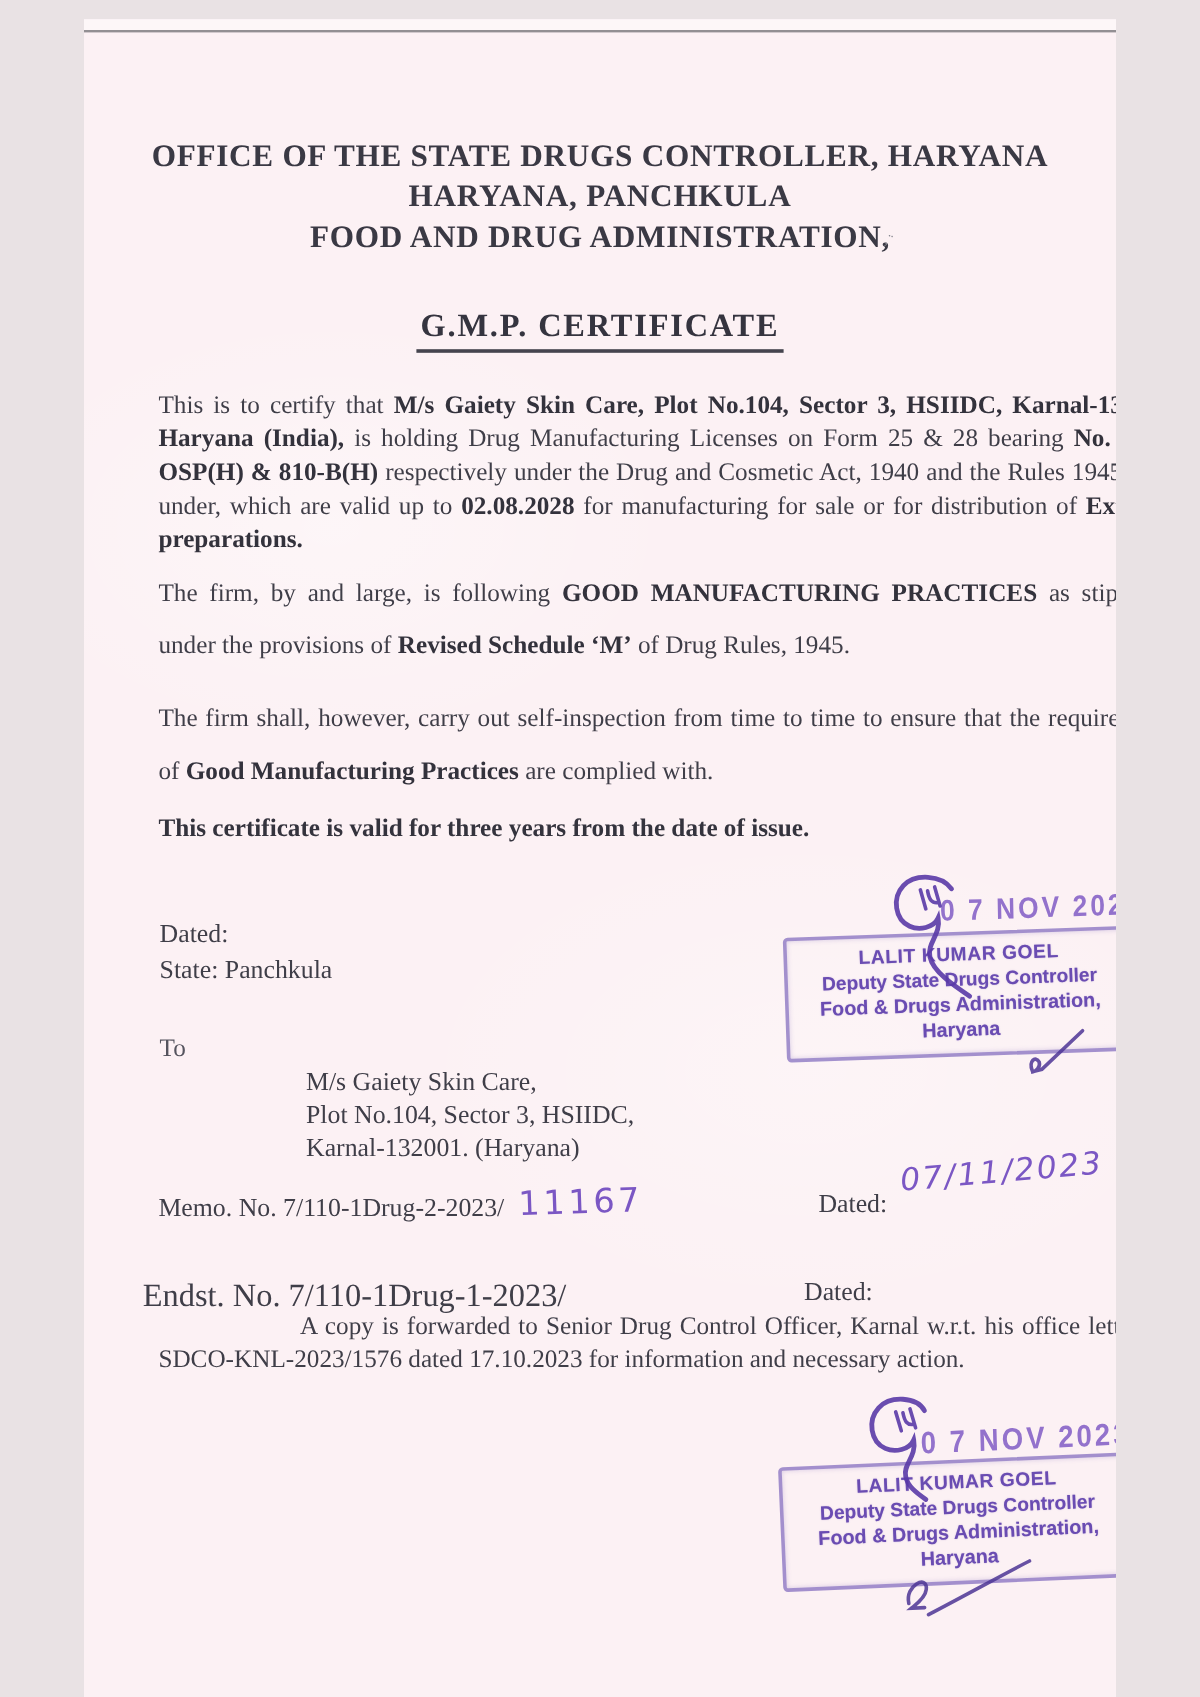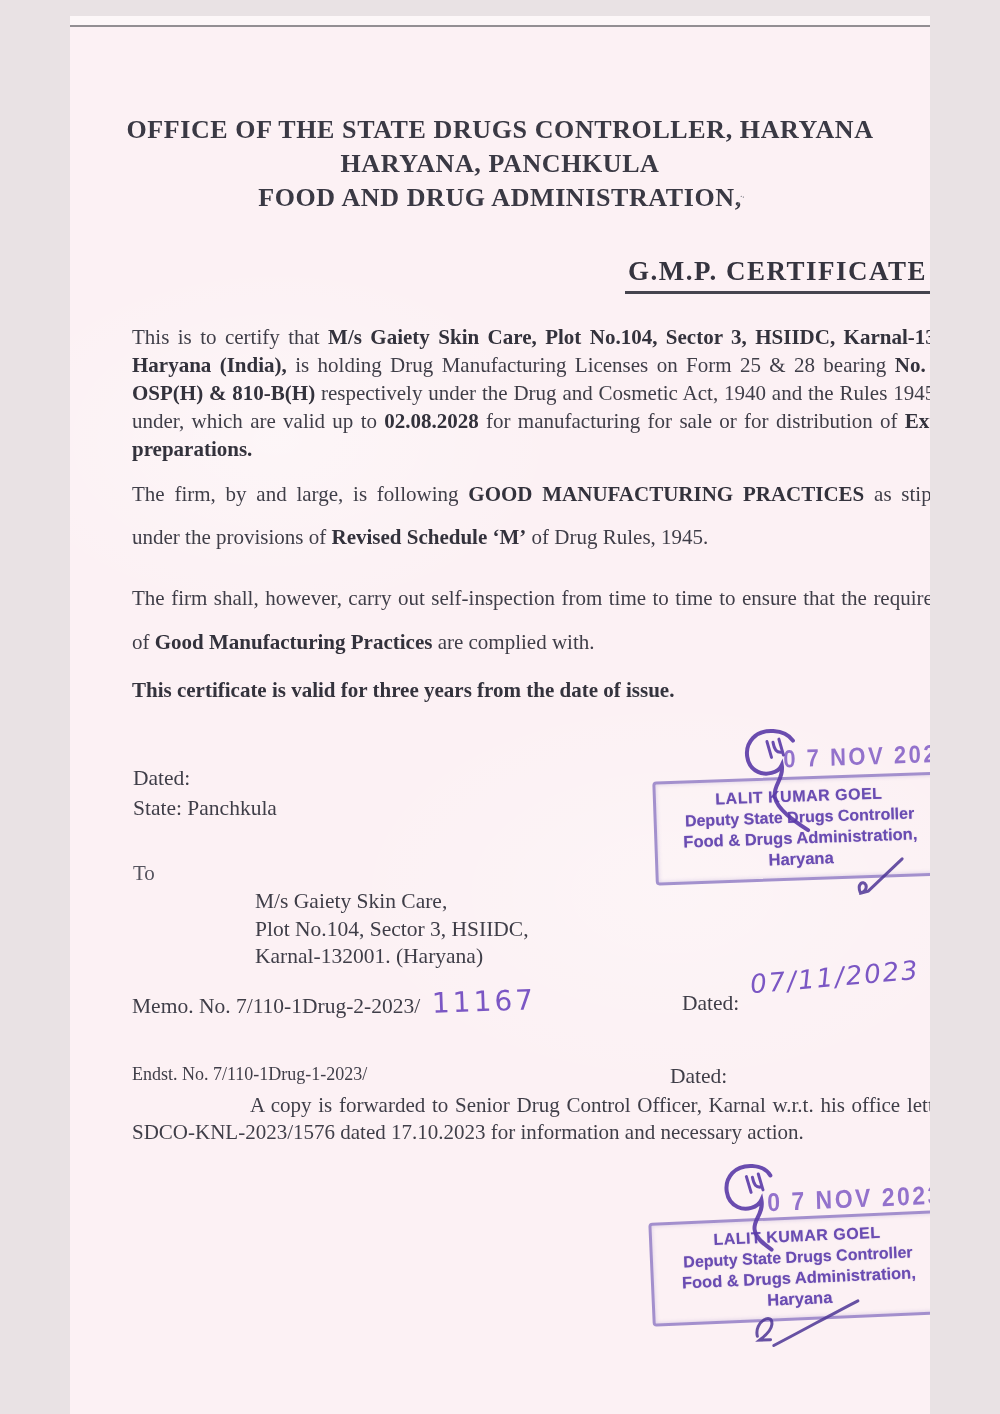--- a/index.html
+++ b/index.html
@@ -25,21 +25,21 @@
   }
   .scan-strip{position:absolute;top:0;left:0;width:100%;height:9px;background:#fdf7f8;}
   .scan-line{position:absolute;top:9px;left:0;width:100%;height:2px;background:#5a5a60;opacity:.65;}
   .artifact{position:absolute;left:668px;top:176px;color:#86868e;font-size:13px;transform:rotate(18deg);letter-spacing:2px;}
 
   .header{
     position:absolute;top:97px;left:0;width:100%;
     text-align:center;font-weight:bold;font-size:26px;line-height:34px;letter-spacing:.6px;
     color:#3a3944;
   }
-  .title-wrap{position:absolute;top:240px;left:0;width:100%;text-align:right;}
+  .title-wrap{position:absolute;top:240px;left:0;width:100%;text-align:center;}
   .title{
     display:inline-block;font-weight:bold;font-size:27px;letter-spacing:1.5px;color:#35343f;
     border-bottom:3px solid #45444e;padding:0 3px 4px 3px;
   }
 
   .body-par{position:absolute;left:62px;width:851px;font-size:21px;text-align:justify;}
   .p1{top:307px;line-height:28px;}
   .p2{top:457px;line-height:43px;}
   .p3{top:560px;line-height:44px;}
   .p4{top:662px;font-weight:bold;text-align:left;font-size:21px;color:#34333d;}
@@ -54,21 +54,21 @@
     display:inline-block;font-family:"DejaVu Sans",sans-serif;font-size:28px;
     color:var(--handwriting-ink,#7b57c4);letter-spacing:3px;margin-left:12px;
     transform:rotate(-2deg) translateY(-2px);font-weight:500;
   }
   .memo-dated{position:absolute;left:612px;top:975px;font-size:21.5px;}
   .hand-date{
     position:absolute;left:680px;top:946px;font-family:"DejaVu Sans",sans-serif;
     font-size:26px;font-style:italic;color:var(--handwriting-ink,#7b57c4);
     letter-spacing:2px;transform:rotate(-5deg);
   }
-  .endst-row{position:absolute;left:62px;top:1048px;font-size:18px;}
+  .endst-row{position:absolute;left:49px;top:1048px;font-size:27px;}
   .endst-dated{position:absolute;left:600px;top:1048px;font-size:21.5px;}
   .forward-par{position:absolute;left:62px;top:1076px;width:851px;font-size:21px;line-height:27px;text-align:justify;text-indent:118px;}
 
   
   .stamp{position:absolute;width:330px;height:200px;}
   .stamp-top{left:578px;top:712px;transform:rotate(-2deg);}
   .stamp-bottom{left:572px;top:1142px;transform:rotate(-2.5deg);}
   .stamp-date{
     position:absolute;white-space:nowrap;
     font-family:"Liberation Sans",sans-serif;font-weight:bold;

